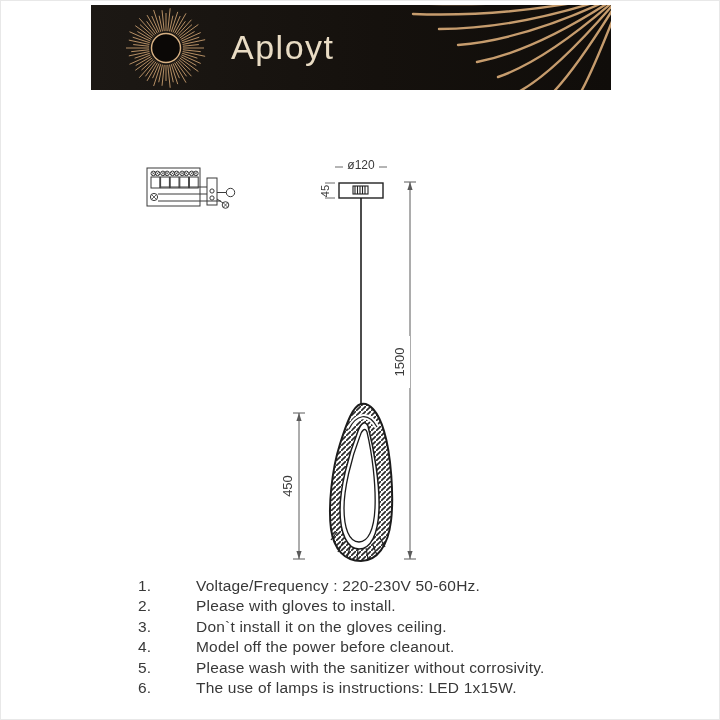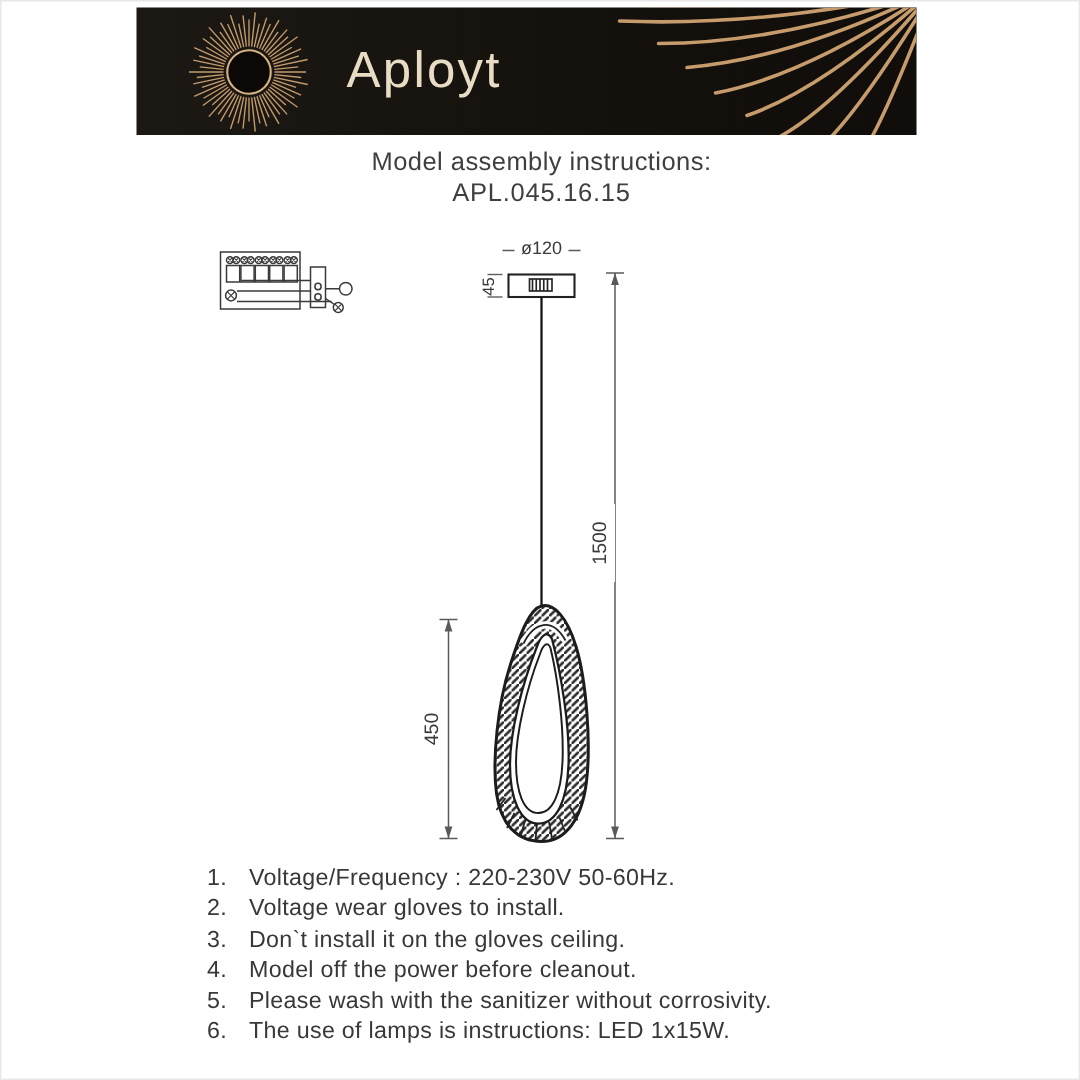--- a/index.html
+++ b/index.html
@@ -29,21 +29,21 @@
   .title-block{position:absolute;left:0;top:96px;width:720px;text-align:center;line-height:21px;}
   .title-line1{font-size:17px;font-weight:500;letter-spacing:.3px;color:#3f3f3f;}
   .title-line2{font-size:17px;font-weight:500;letter-spacing:.5px;color:#3f3f3f;}
   
   .drawing{position:absolute;left:0;top:148px;width:720px;height:430px;}
   .drawing text{font-family:"Liberation Sans", sans-serif;fill:#3a3a3a;}
   
   .instructions{position:absolute;left:137px;top:575px;width:470px;}
   .inst-row{display:flex;font-size:15.5px;line-height:20.4px;letter-spacing:.2px;color:#383838;font-weight:500;}
   .inst-num{width:28px;flex:none;}
-  .inst-text{flex:1;}
+  .inst-text{flex:1;margin-left:30px;}
 </style>
 </head>
 <body>
 
 <div class="page">
 
   <div class="banner">
     <svg class="logo-sunburst" viewBox="0 0 84 84">
       <g id="sunburst">
           <line x1="59" y1="42" x2="80" y2="42" stroke="var(--accent-gold,#c69c6d)" stroke-width="0.9"></line>
@@ -118,24 +118,20 @@
         <path d="M322,-12 Q229,34 157,40"></path>
         <path d="M322,-12 Q238,45 176,57"></path>
         <path d="M322,-12 Q247,55 197,72"></path>
         <path d="M322,-12 Q257,65 219,86"></path>
         <path d="M322,-12 Q270,73 245,94"></path>
         <path d="M322,-12 Q287,80 273,98"></path>
       </g>
     </svg>
   </div>
 
-  <div class="title-block">
-    <div class="title-line1">Model assembly instructions:</div>
-    <div class="title-line2">APL.045.16.15</div>
-  </div>
 
   <svg class="drawing" viewBox="0 148 720 430">
     <defs>
       <pattern id="hatch" width="5" height="5" patternUnits="userSpaceOnUse">
         <rect width="5" height="5" fill="#ffffff"></rect>
         <line x1="0" y1="5" x2="5" y2="0" stroke="#2b2b2b" stroke-width="1.7"></line>
       </pattern>
       <g id="term" fill="none" stroke="#3a3a3a" stroke-width="1">
         <circle cx="2.3" cy="-3.6" r="2.3"></circle>
         <circle cx="6.5" cy="-3.6" r="2.3"></circle>
@@ -229,21 +225,21 @@
     <text x="403" y="361" font-size="13" text-anchor="middle" transform="rotate(-90 403 361)">1500</text>
   </svg>
 
   <div class="instructions">
     <div class="inst-row">
       <span class="inst-num">1.</span>
       <span class="inst-text">Voltage/Frequency : 220-230V 50-60Hz.</span>
     </div>
     <div class="inst-row">
       <span class="inst-num">2.</span>
-      <span class="inst-text">Voltage wear gloves to install.</span>
+      <span class="inst-text">Please with gloves to install.</span>
     </div>
     <div class="inst-row">
       <span class="inst-num">3.</span>
       <span class="inst-text">Don`t install it on the gloves ceiling.</span>
     </div>
     <div class="inst-row">
       <span class="inst-num">4.</span>
       <span class="inst-text">Model off the power before cleanout.</span>
     </div>
     <div class="inst-row">

